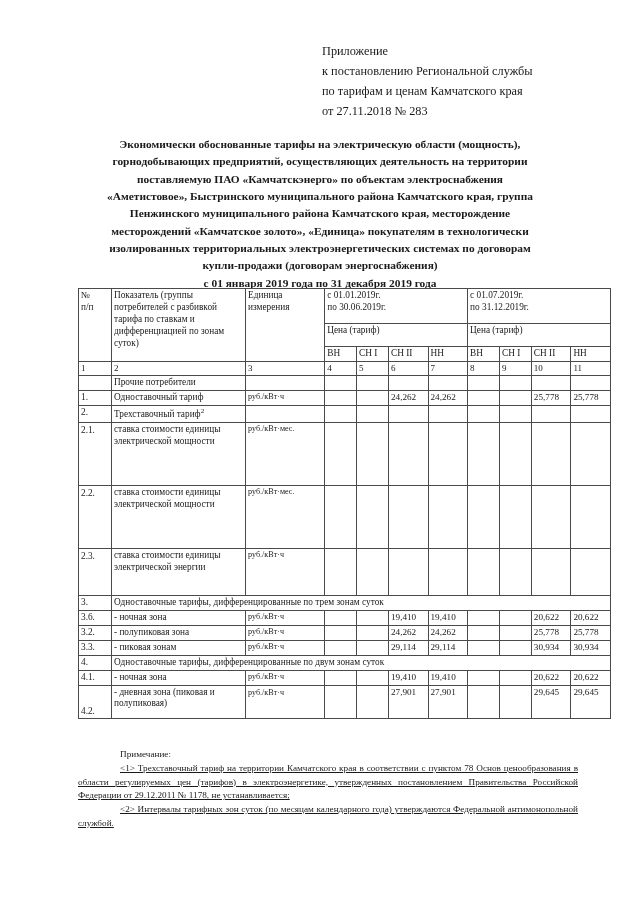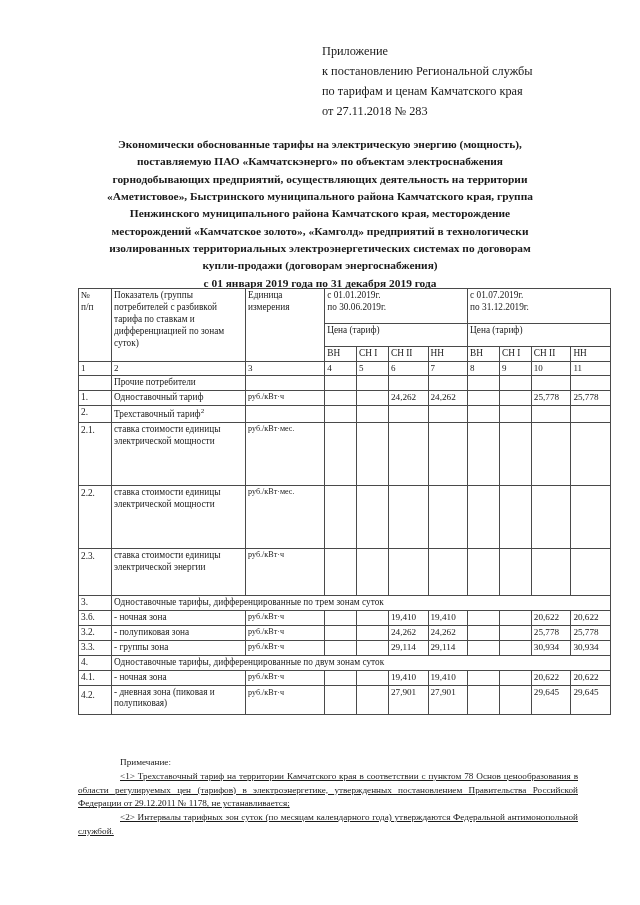--- a/index.html
+++ b/index.html
@@ -80,43 +80,43 @@
   
   .notes {
     position: absolute;
     left: 78px;
     top: 748px;
     width: 500px;
     font-size: 9.2px;
     line-height: 1.5;
     text-align: justify;
   }
-  .notes .n-head { margin-left: 42px; margin-top: 8px; }
+  .notes .n-head { margin-left: 42px; }
   .notes p { margin: 0; }
   .notes .ind { text-indent: 42px; text-decoration: underline; }
 </style>
 </head>
 <body>
 
 <div class="page">
 
   <div class="header-block">
     <div>Приложение</div>
     <div>к постановлению Региональной службы</div>
     <div>по тарифам и ценам Камчатского края</div>
     <div>от 27.11.2018 № 283</div>
   </div>
 
   <div class="title-block">
-    <div>Экономически обоснованные тарифы на электрическую энергию (мощность),</div>
+    <div>Экономически обоснованные тарифы на электрическую области (мощность),</div>
+    <div>горнодобывающих предприятий, осуществляющих деятельность на территории</div>
     <div>поставляемую ПАО «Камчатскэнерго» по объектам электроснабжения</div>
-    <div>горнодобывающих предприятий, осуществляющих деятельность на территории</div>
     <div>«Аметистовое», Быстринского муниципального района Камчатского края, группа</div>
     <div>Пенжинского муниципального района Камчатского края, месторождение</div>
-    <div>месторождений «Камчатское золото», «Камголд» предприятий в технологически</div>
+    <div>месторождений «Камчатское золото», «Единица» покупателям в технологически</div>
     <div>изолированных территориальных электроэнергетических системах по договорам</div>
     <div>купли-продажи (договорам энергоснабжения)</div>
     <div>с 01 января 2019 года по 31 декабря 2019 года</div>
   </div>
 
   <div class="tbl-wrap">
     <table class="tariff">
       <colgroup>
         <col style="width:30px">
         <col style="width:122px">
@@ -292,21 +292,21 @@
           <td class="val">24,262</td>
           <td class="val">24,262</td>
           <td class="val"></td>
           <td class="val"></td>
           <td class="val">25,778</td>
           <td class="val">25,778</td>
         </tr>
 
         <tr>
           <td class="c-num">3.3.</td>
-          <td class="label-cell c-mid">- группы зона</td>
+          <td class="label-cell c-mid">- пиковая зонам</td>
           <td class="unit">руб./кВт·ч</td>
           <td class="val"></td>
           <td class="val"></td>
           <td class="val">29,114</td>
           <td class="val">29,114</td>
           <td class="val"></td>
           <td class="val"></td>
           <td class="val">30,934</td>
           <td class="val">30,934</td>
         </tr>
@@ -324,21 +324,21 @@
           <td class="val"></td>
           <td class="val">19,410</td>
           <td class="val">19,410</td>
           <td class="val"></td>
           <td class="val"></td>
           <td class="val">20,622</td>
           <td class="val">20,622</td>
         </tr>
 
         <tr>
-          <td class="c-num" style="vertical-align:top; padding-top:4px">4.2.</td>
+          <td class="c-num" style="vertical-align:top; padding-top:20px">4.2.</td>
           <td class="label-cell" style="height:26px">- дневная зона (пиковая и полупиковая)</td>
           <td class="unit" style="vertical-align:top; padding-top:2px">руб./кВт·ч</td>
           <td class="val"></td>
           <td class="val"></td>
           <td class="val">27,901</td>
           <td class="val">27,901</td>
           <td class="val"></td>
           <td class="val"></td>
           <td class="val">29,645</td>
           <td class="val">29,645</td>

